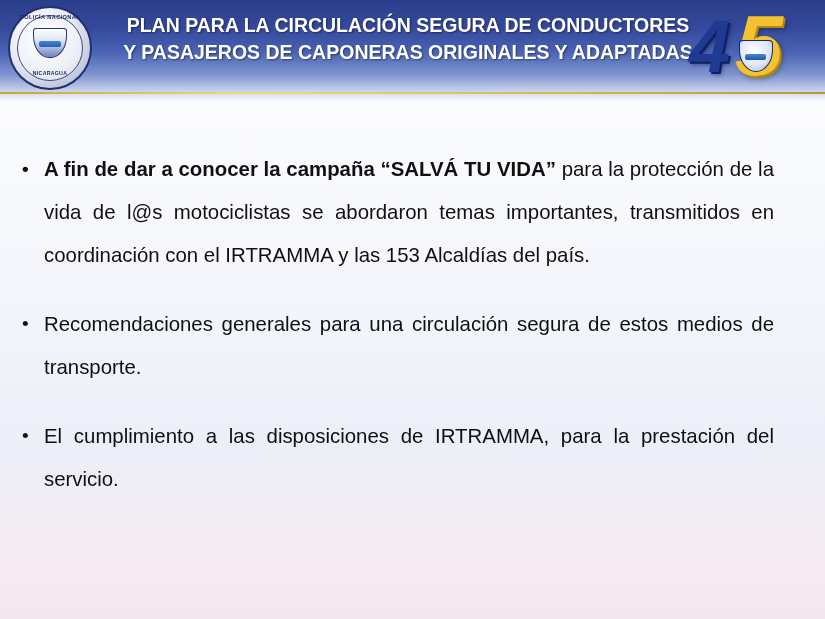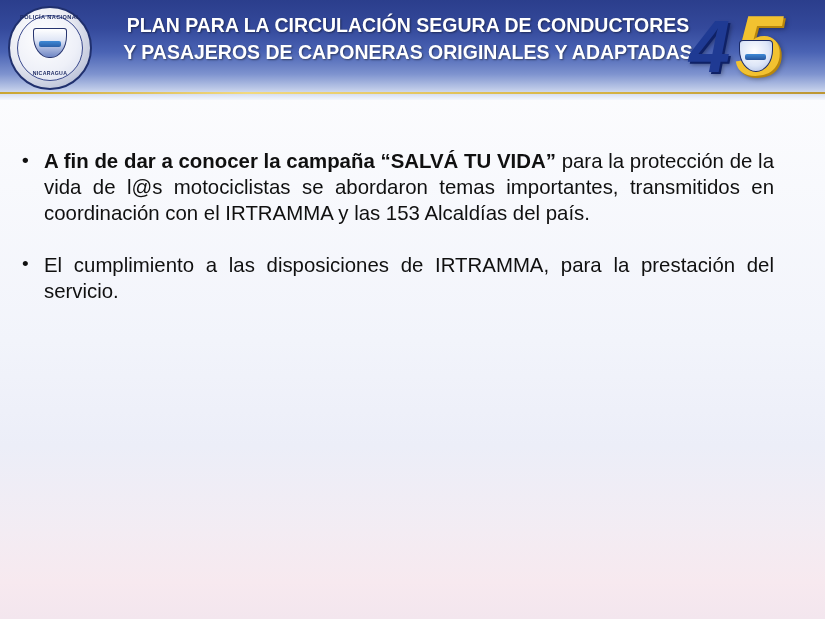--- a/index.html
+++ b/index.html
@@ -187,21 +187,21 @@
     left: 14px;
     top: 128px;
     width: 760px;
   }
   .bullet {
     position: relative;
     padding-left: 30px;
     margin-bottom: 26px;
     color: #101010;
     font-size: 20.4px;
-    line-height: 26px;
+    line-height: 43px;
     text-align: justify;
     text-justify: inter-word;
   }
   .bullet:last-child { margin-bottom: 0; }
   .bullet::before {
     content: "\2022";
     position: absolute;
     left: 8px;
     top: -1px;
     font-size: 19px;
@@ -233,18 +233,19 @@
     <span class="num5">5</span>
     <span class="mini-shield"></span>
   </div>
 
   <div class="content">
 
     <p class="bullet b1">
       <span>A fin de dar a conocer la campaña “SALVÁ TU VIDA”</span><span class="tail"> para la protección de la vida de l@s motociclistas se abordaron temas importantes, transmitidos en coordinación con el IRTRAMMA y  las 153 Alcaldías del país.</span>
     </p>
 
+    <p class="bullet">Recomendaciones generales para una circulación segura de estos medios de transporte.</p>
 
 
     <p class="bullet">El cumplimiento a las disposiciones de IRTRAMMA, para la prestación del servicio.</p>
 
   </div>
 </div>
 
 </body></html>

